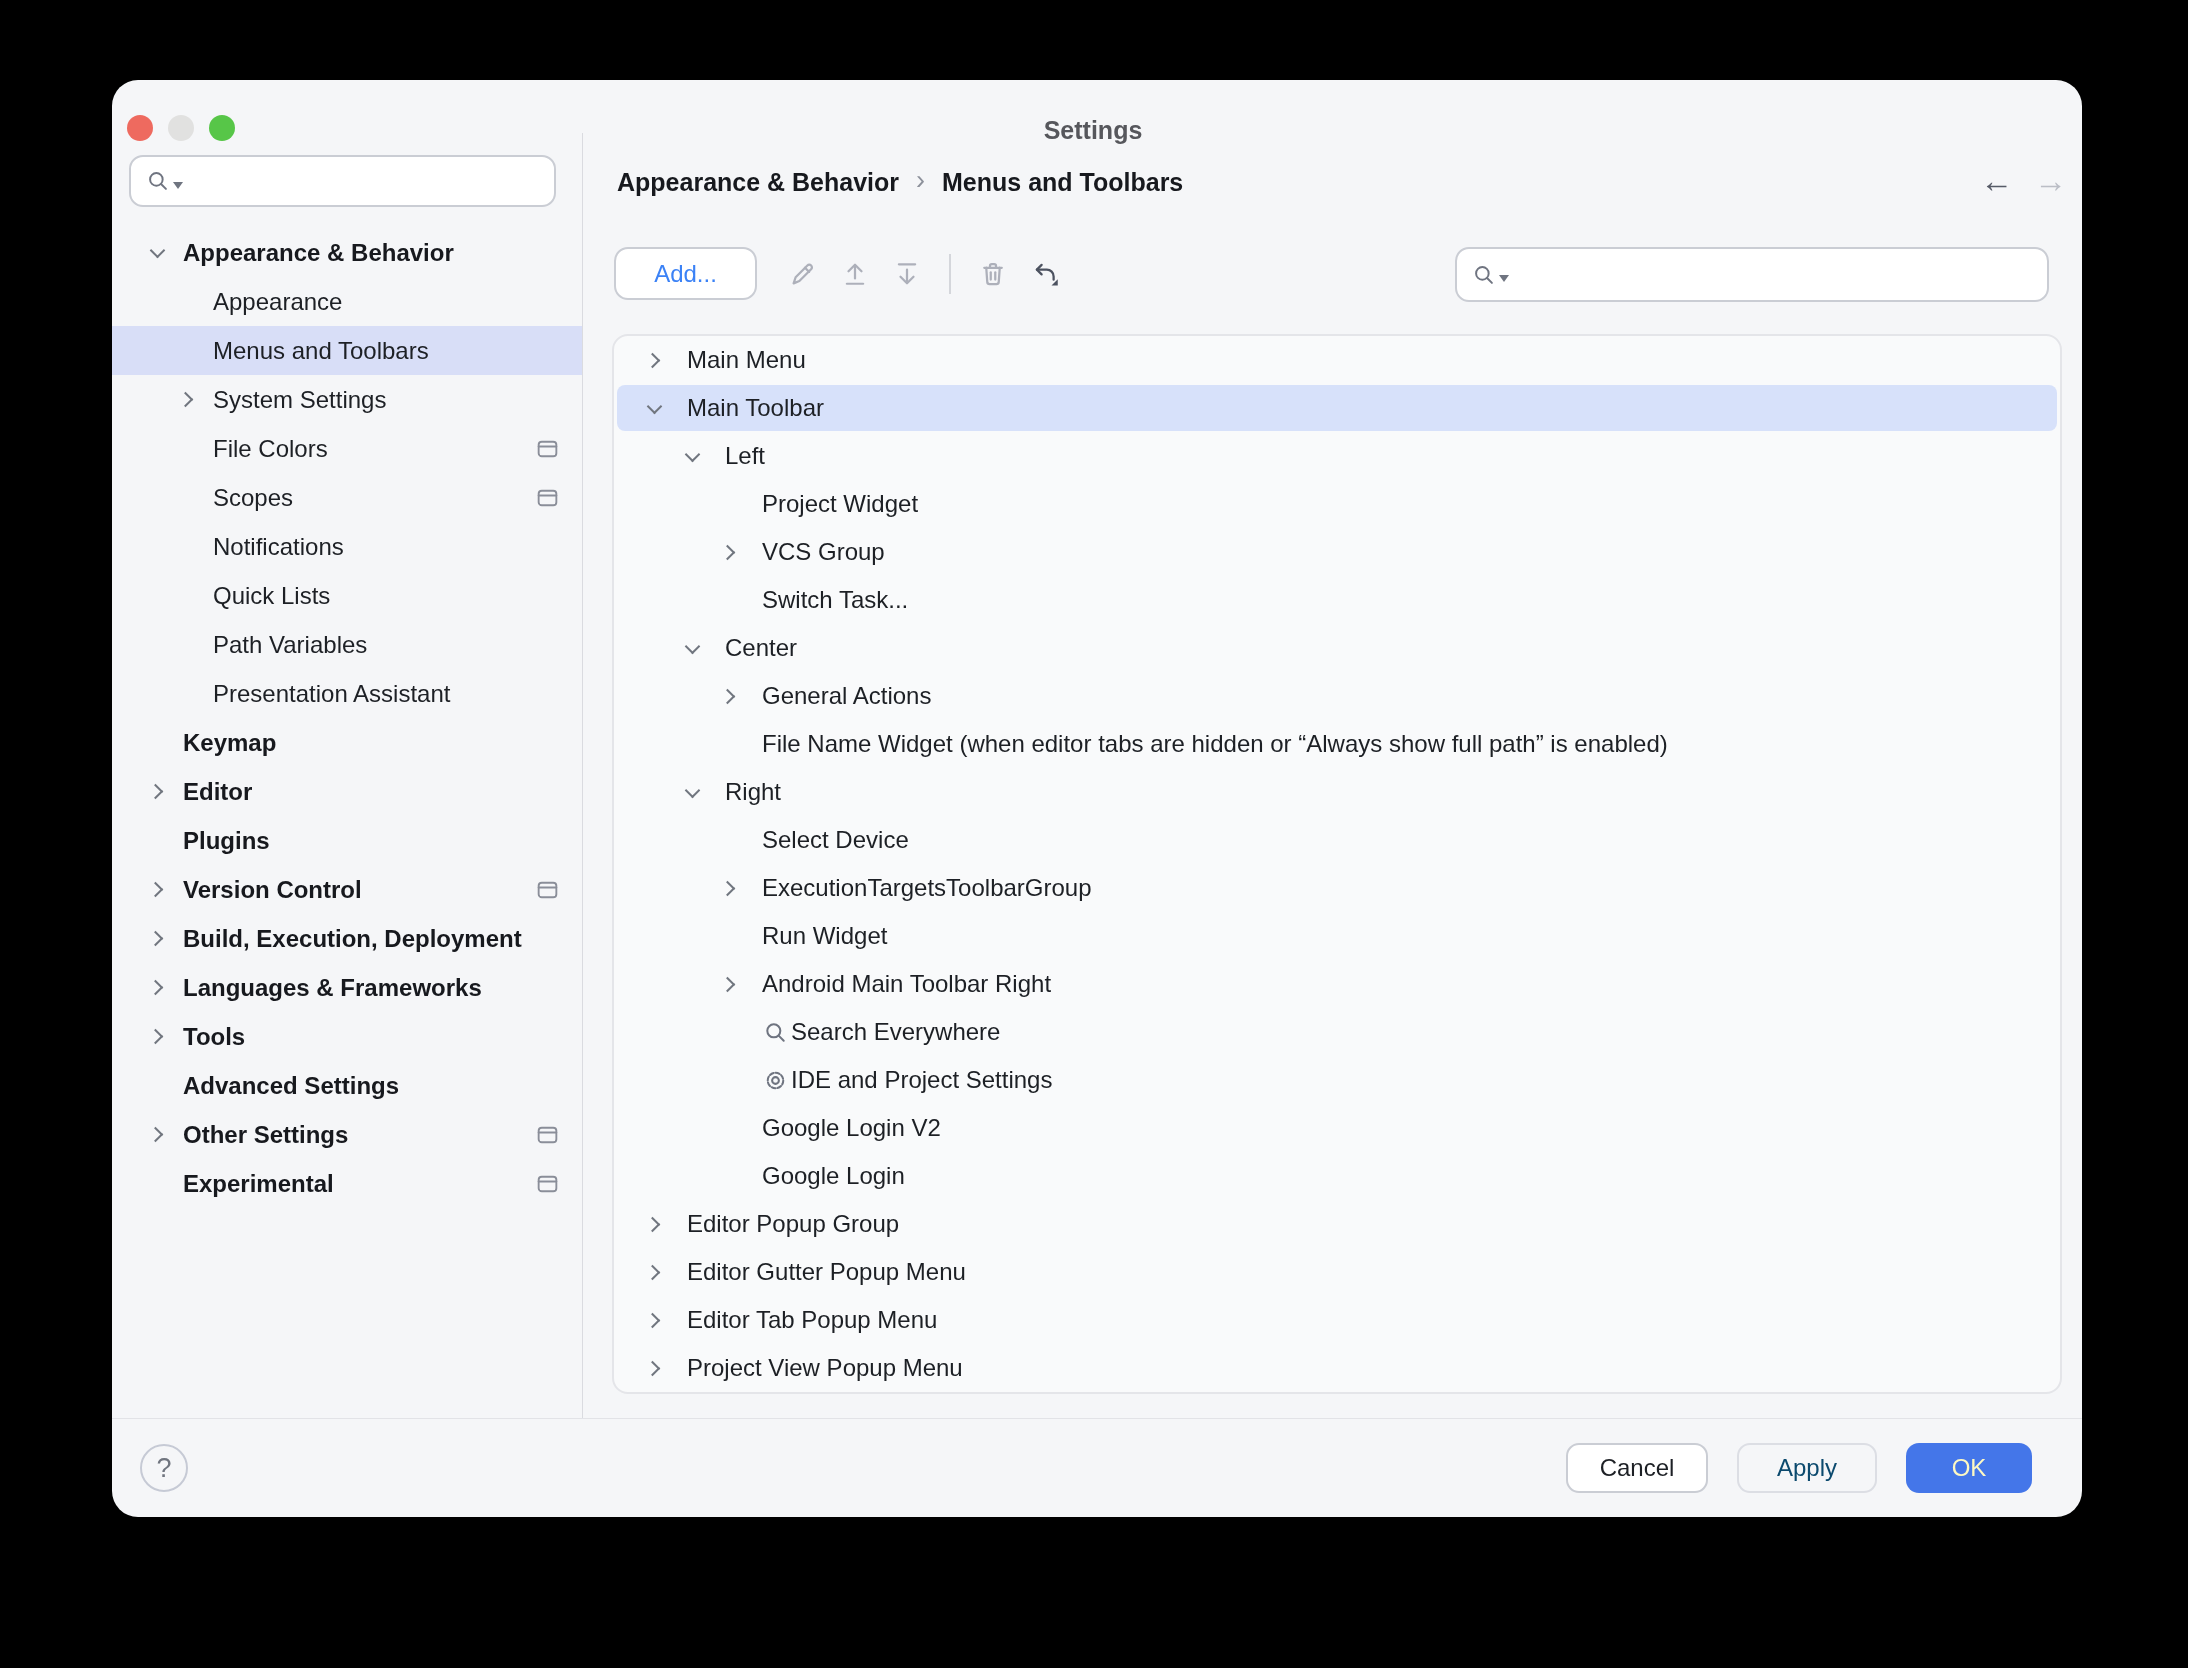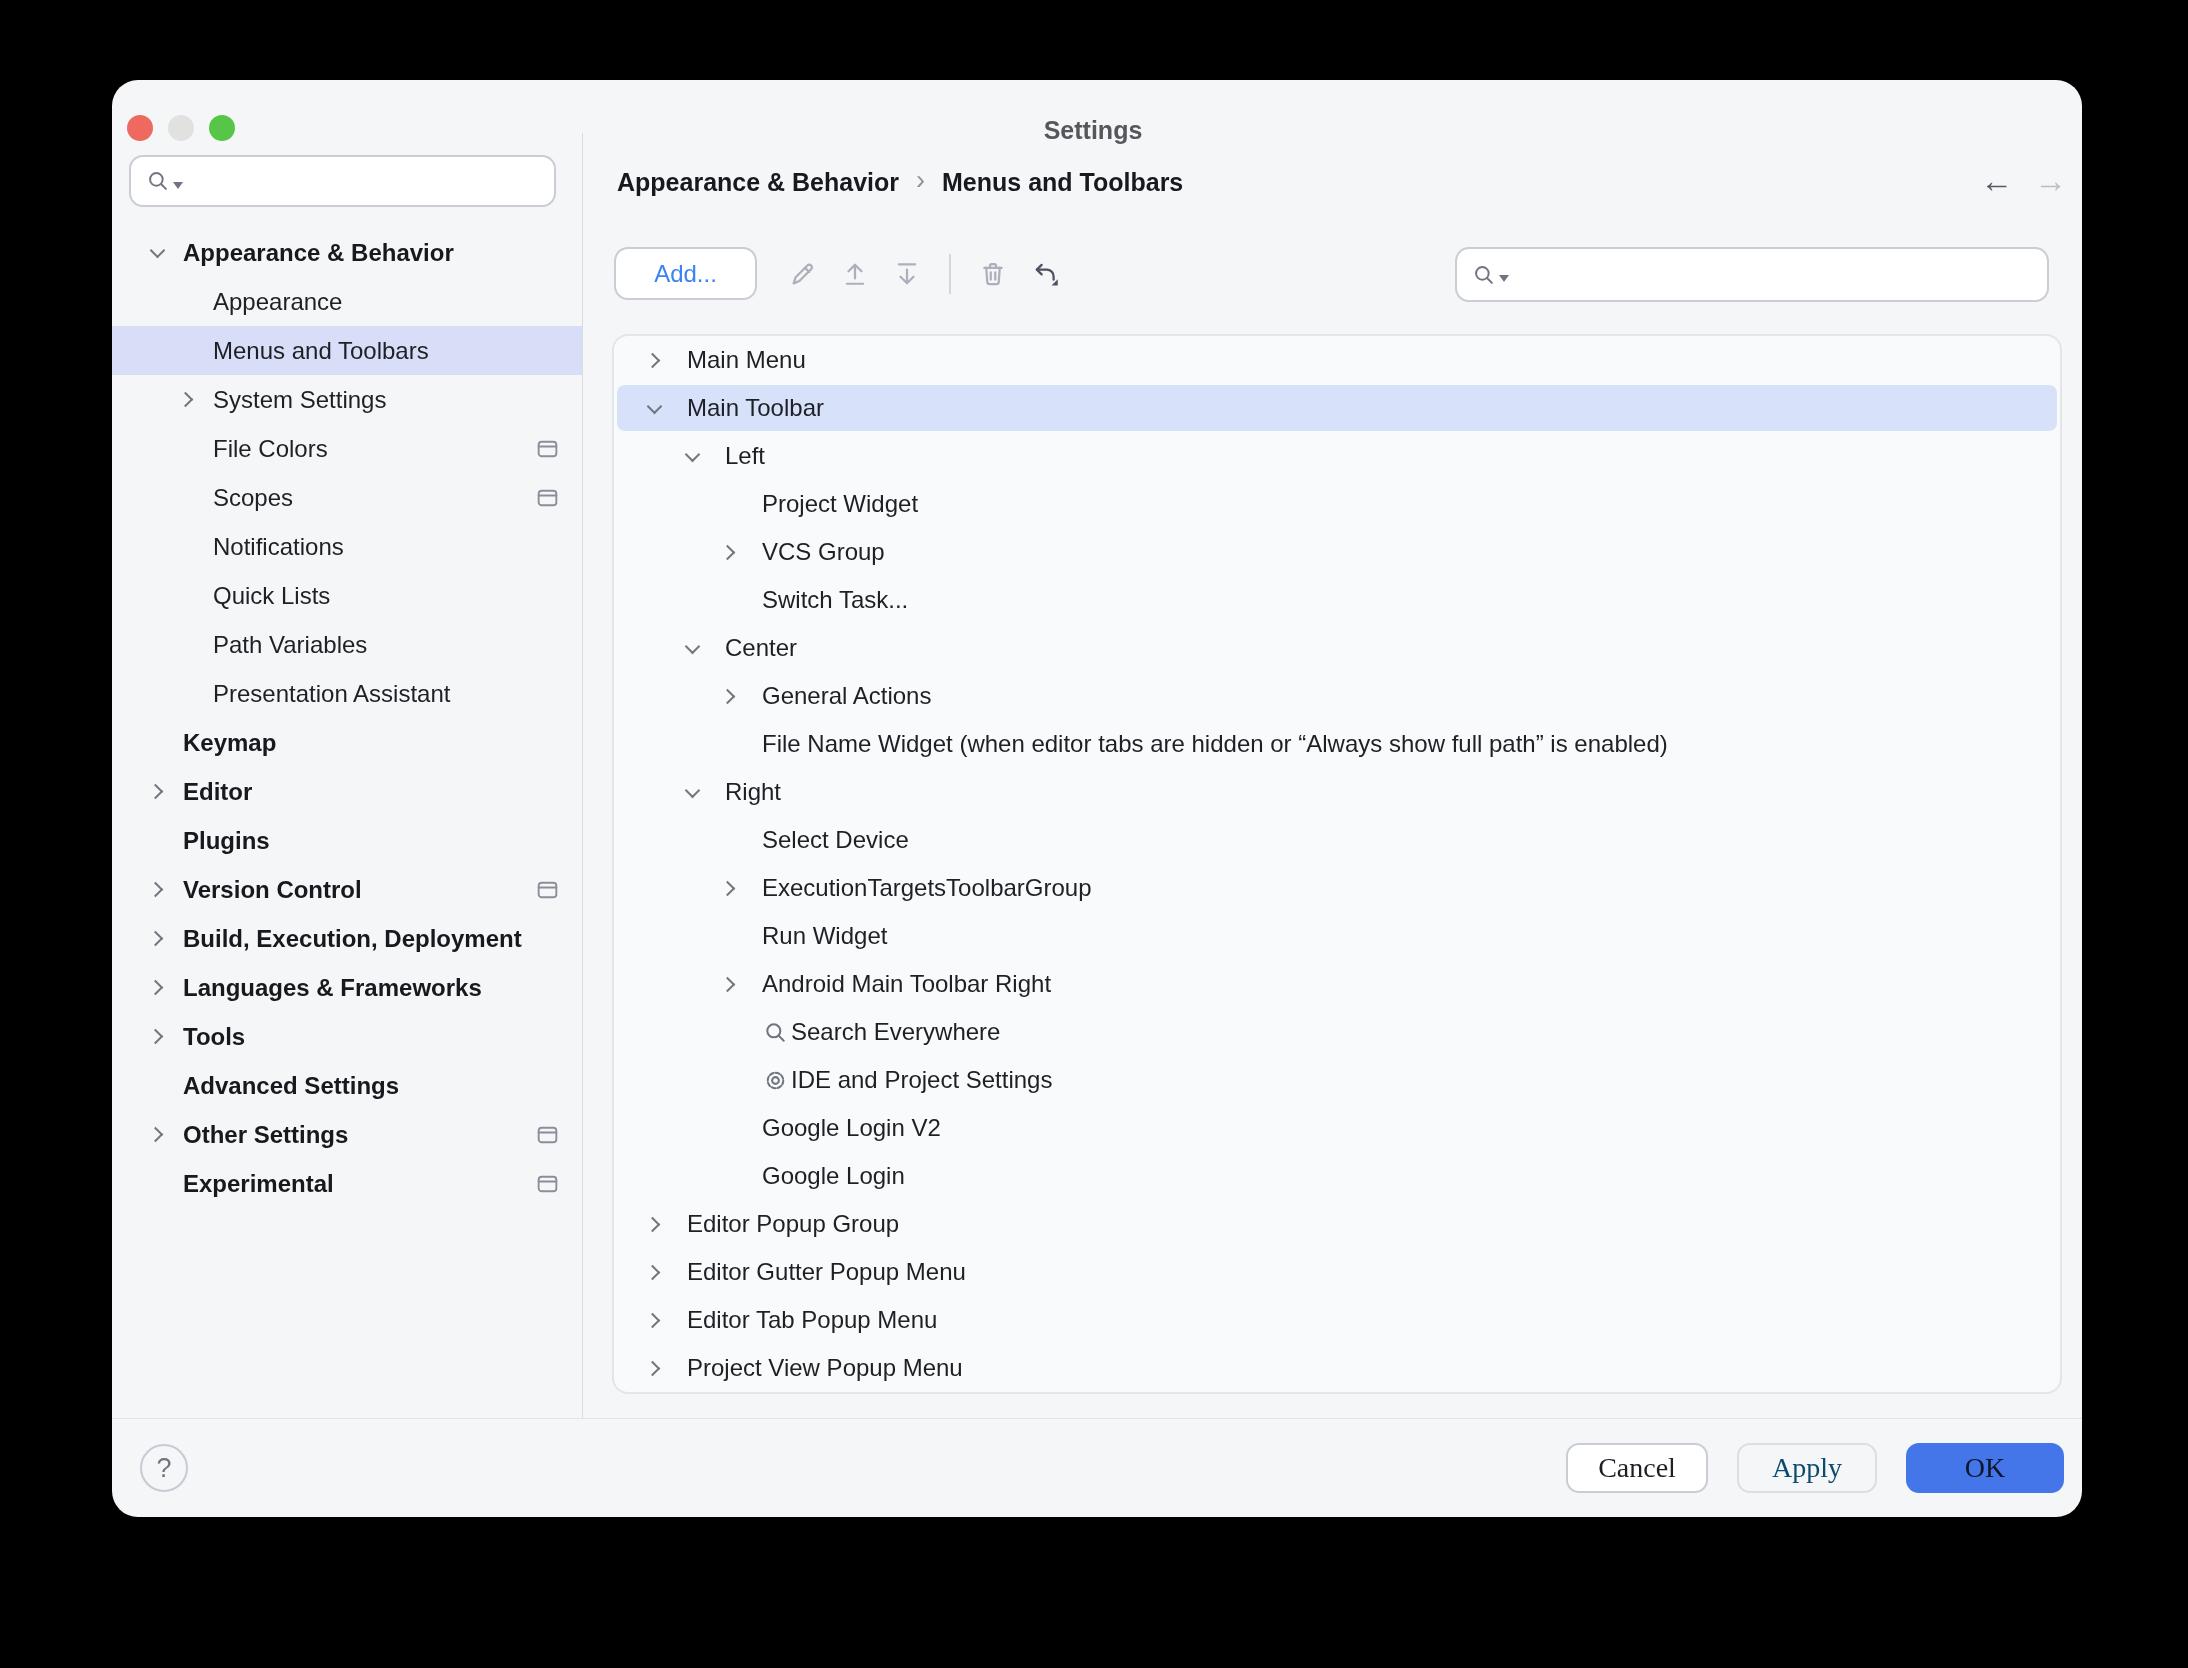--- a/index.html
+++ b/index.html
@@ -70,25 +70,25 @@
   .t-row.lv2 .twisty{margin-left:102px;}
   .t-label{font-size:24px;color:#1d2025;margin-left:20px;white-space:nowrap;}
   .t-icon{width:27px;height:27px;margin-left:20px;color:#6f7480;flex:0 0 27px;}
   .t-icon + .t-label{margin-left:2px;}
   
   .footer-sep{position:absolute;left:0;right:0;top:1338px;height:1px;background:#e2e3e7;}
   .help-btn{position:absolute;left:28px;top:1364px;width:48px;height:48px;border-radius:50%;
             border:2px solid #c6cad5;box-sizing:border-box;color:#70757f;font-size:27px;
             display:flex;align-items:center;justify-content:center;background:transparent;}
   .btns{position:absolute;left:1454px;top:1363px;display:flex;gap:29px;}
-  .btn{height:50px;border-radius:13px;font-size:28px;display:flex;align-items:center;
-       justify-content:center;box-sizing:border-box;cursor:default;font-family:Liberation Serif, serif;}
+  .btn{height:50px;border-radius:13px;font-size:24px;display:flex;align-items:center;
+       justify-content:center;box-sizing:border-box;cursor:default;}
   .btn.cancel{width:142px;background:#fff;border:2px solid #cacdd4;color:#1d2025;}
   .btn.apply{width:140px;background:transparent;border:2px solid #dcdee4;color:#0c4a6e;}
-  .btn.ok{width:158px;background:var(--accent,#4476e9);color:#0f172a;border:none;font-weight:400;}
+  .btn.ok{width:126px;background:var(--accent,#4476e9);color:#fef9c3;border:none;font-weight:400;}
 </style>
 </head>
 <body>
 
 <div class="window">
 
   <div class="titlebar">
     <div class="title">Settings</div>
     <div class="traffic">
       <div class="tl" id="tl-red" style="background: rgb(238, 106, 95);"></div>

